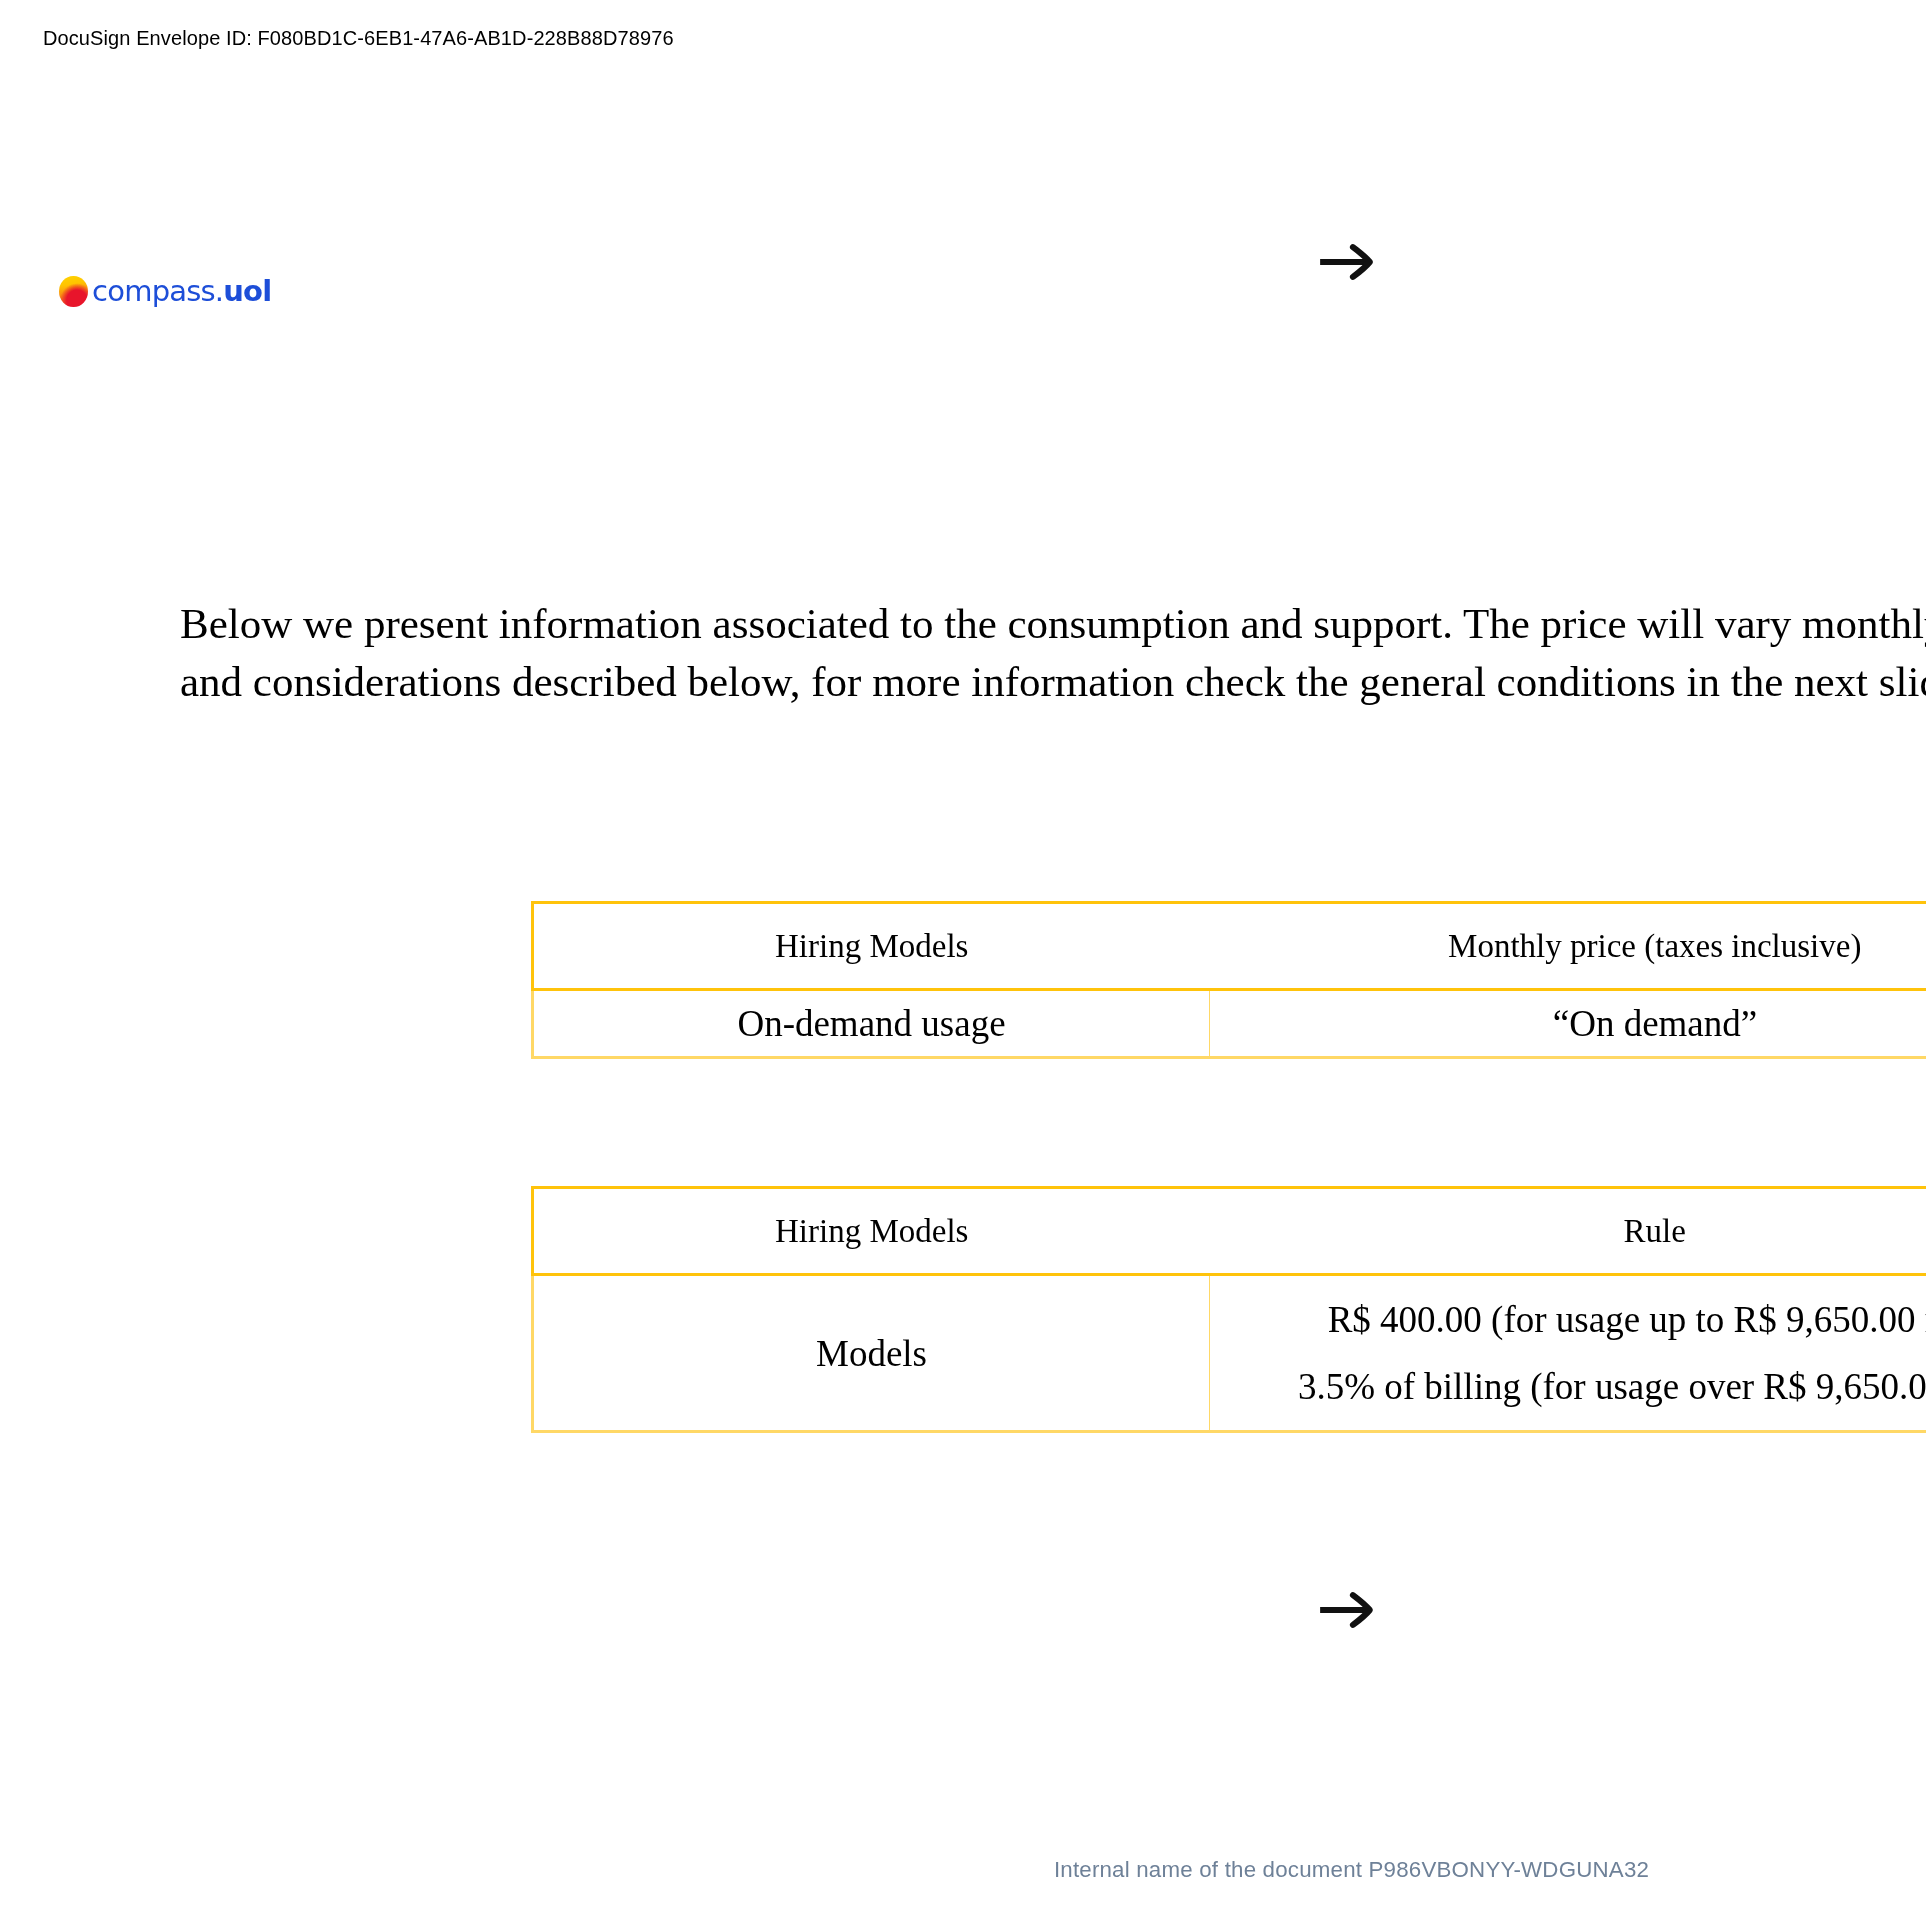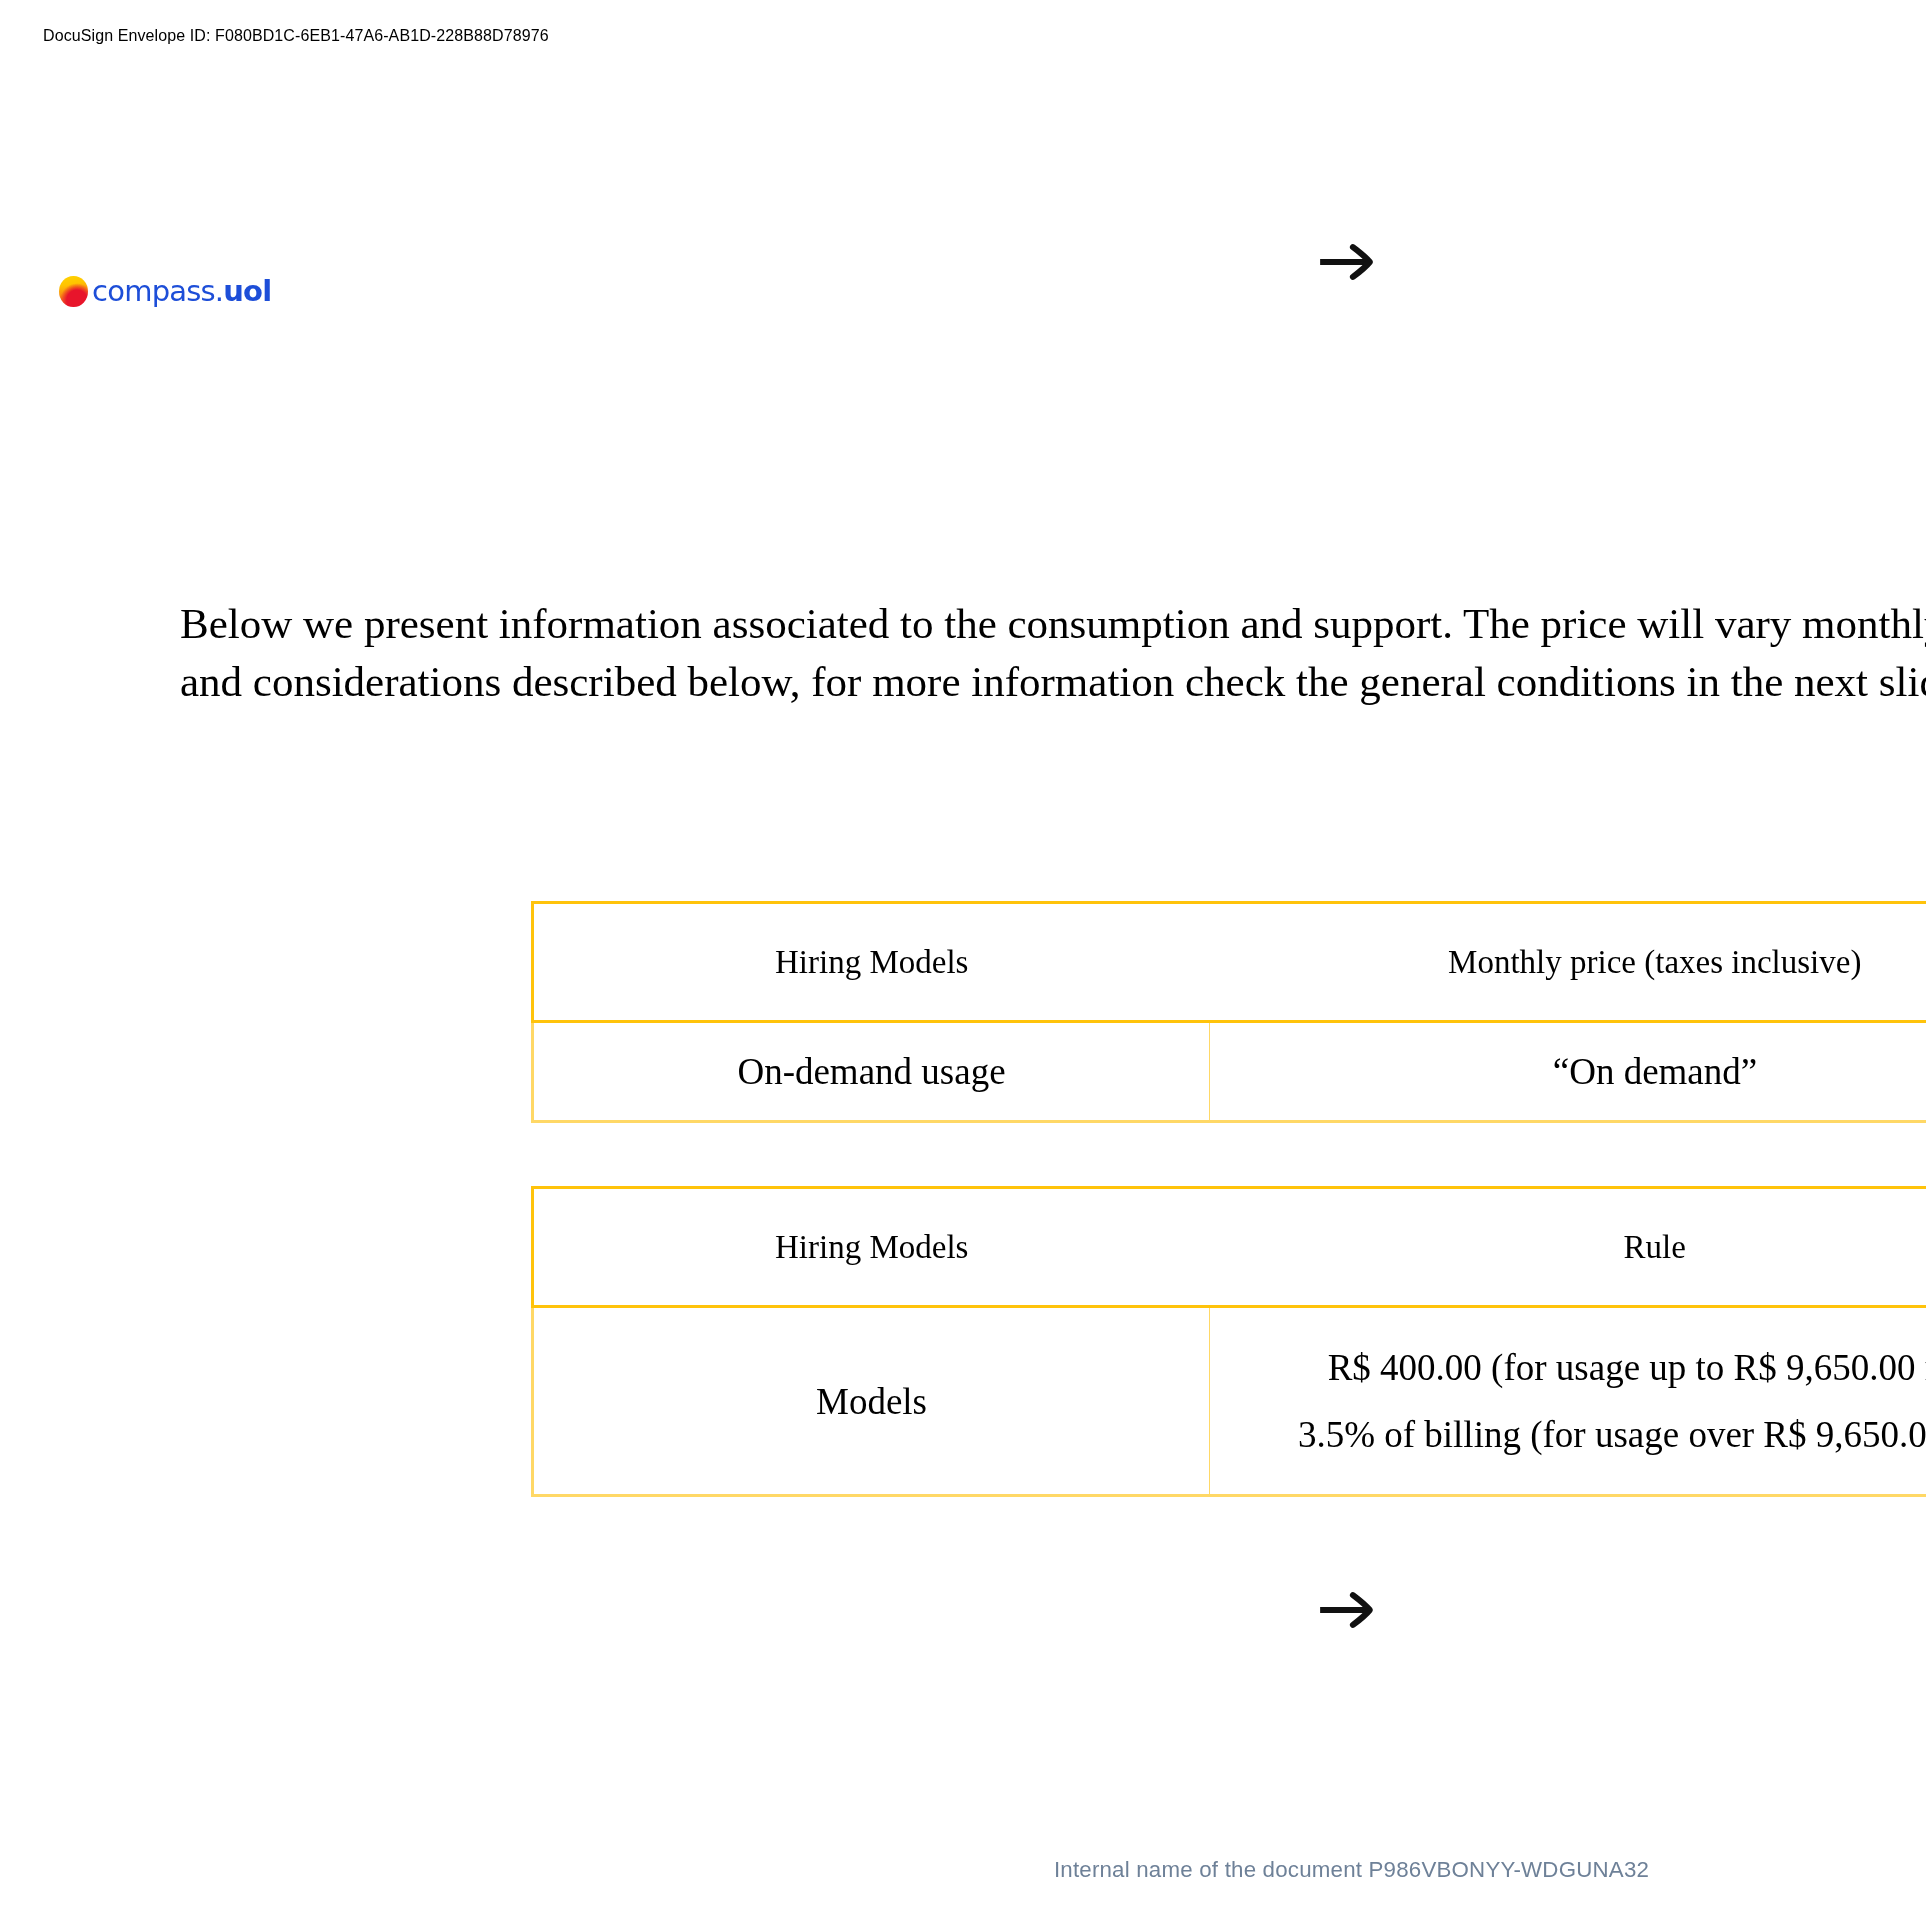--- a/index.html
+++ b/index.html
@@ -21,21 +21,21 @@
     overflow: hidden;
     transform-origin: top left;
   }
 
   
   #docusign-stamp {
     position: absolute;
     left: 43px;
     top: 27px;
     font-family: "Liberation Sans", "DejaVu Sans", sans-serif;
-    font-size: 16px;
+    font-size: 20px;
     font-weight: 400;
     color: #000000;
     letter-spacing: 0.1px;
     white-space: nowrap;
   }
 
   
   #brand-logo {
     position: absolute;
     left: 59px;
@@ -119,21 +119,21 @@
   .cond-table col.col-model { width: 677px; }
   .cond-table col.col-value { width: 892px; }
 
   .cond-table th,
   .cond-table td {
     font-family: "Liberation Serif", "DejaVu Serif", serif;
     font-weight: 400;
     color: #000000;
     text-align: center;
     vertical-align: middle;
-    padding: 16px;
+    padding: 0;
     background: #ffffff;
   }
 
   
   .cond-table thead tr th {
     font-size: 33px;
     height: 84px;
     border-top: 3.5px solid #FFC30B;
     border-bottom: 3.5px solid #FFC30B;
   }

